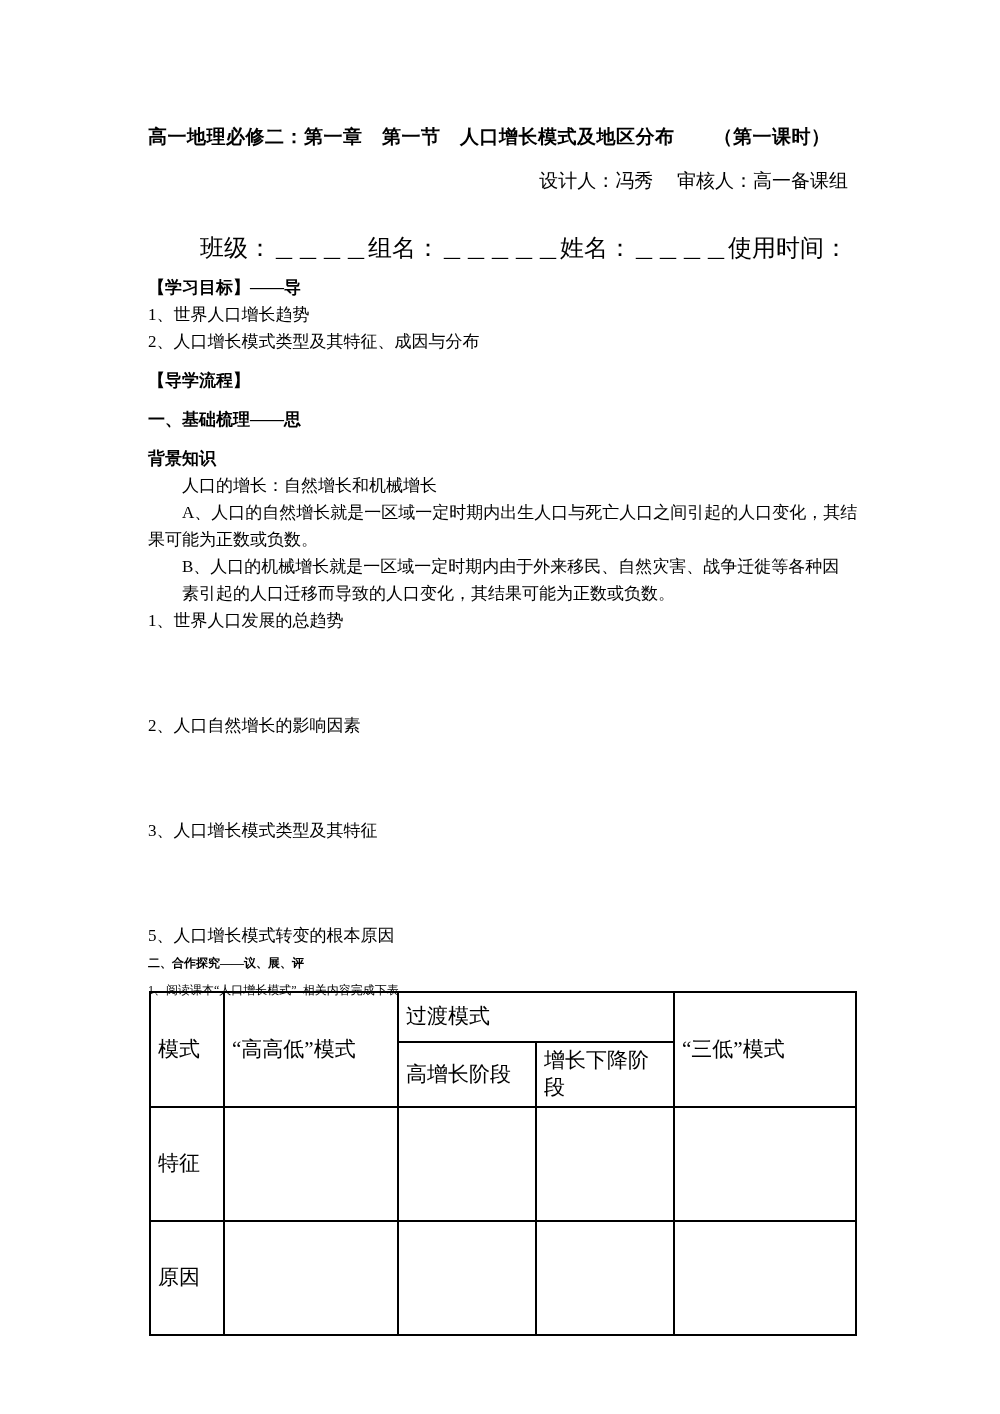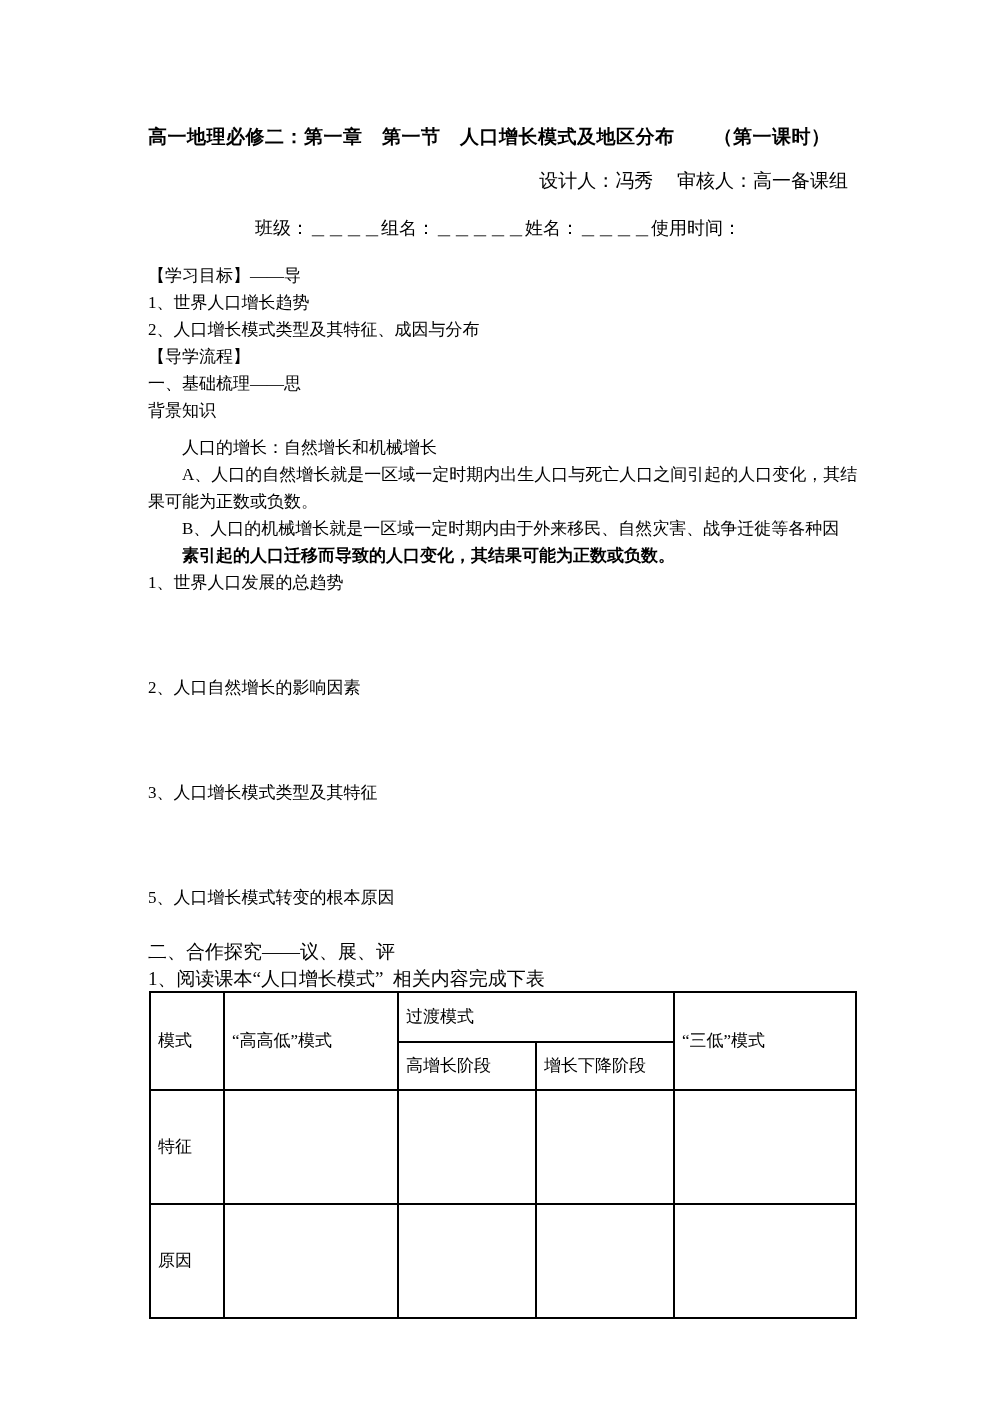--- a/index.html
+++ b/index.html
@@ -40,86 +40,85 @@
     left: 148px;
     top: 168px;
     width: 700px;
     text-align: right;
     font-size: 19px;
     white-space: pre;
   }
   .classinfo {
     position: absolute;
     left: 148px;
-    top: 216px;
+    top: 232px;
     width: 700px;
-    text-align: center;
-    font-size: 18px;
+    text-align: right;
+    font-size: 24px;
     white-space: pre;
   }
 
   
   .body-block {
     position: absolute;
     left: 148px;
     top: 262px;
     width: 712px;
     font-size: 17px;
     line-height: 27px;
   }
   .line {
     white-space: pre-wrap;
   }
   .bold {
-    font-weight: normal;
+    font-weight: bold;
+    margin-top: 12px;
   }
   .indent1 {
     text-indent: 34px;
-    margin-top: 10px;
   }
   .hang {
     padding-left: 34px;
     text-indent: 0;
-    font-weight: bold;
   }
   .para {
     text-indent: 34px;
   }
   .gap-lg {
     height: 78px;
   }
 
   
   .sec2 {
     position: absolute;
     left: 148px;
     top: 938px;
     width: 712px;
-    font-size: 19px;
+    font-size: 12px;
     line-height: 27px;
   }
 
   
   .tbl-wrap {
     position: absolute;
     left: 149px;
     top: 991px;
     width: 708px;
   }
   table.modes {
     border-collapse: collapse;
     width: 708px;
     table-layout: fixed;
     font-size: 16px;
   }
   table.modes td {
     border: 2px solid #000000;
     padding: 4px 7px;
     vertical-align: middle;
-    font-size: 17px;
+    font-size: 21px;
     line-height: 1.3;
   }
   td.c-label {
     width: 58px;
     border-radius: 21px;
   }
   td.c-high {
     width: 158px;
     text-align: left;
   }

